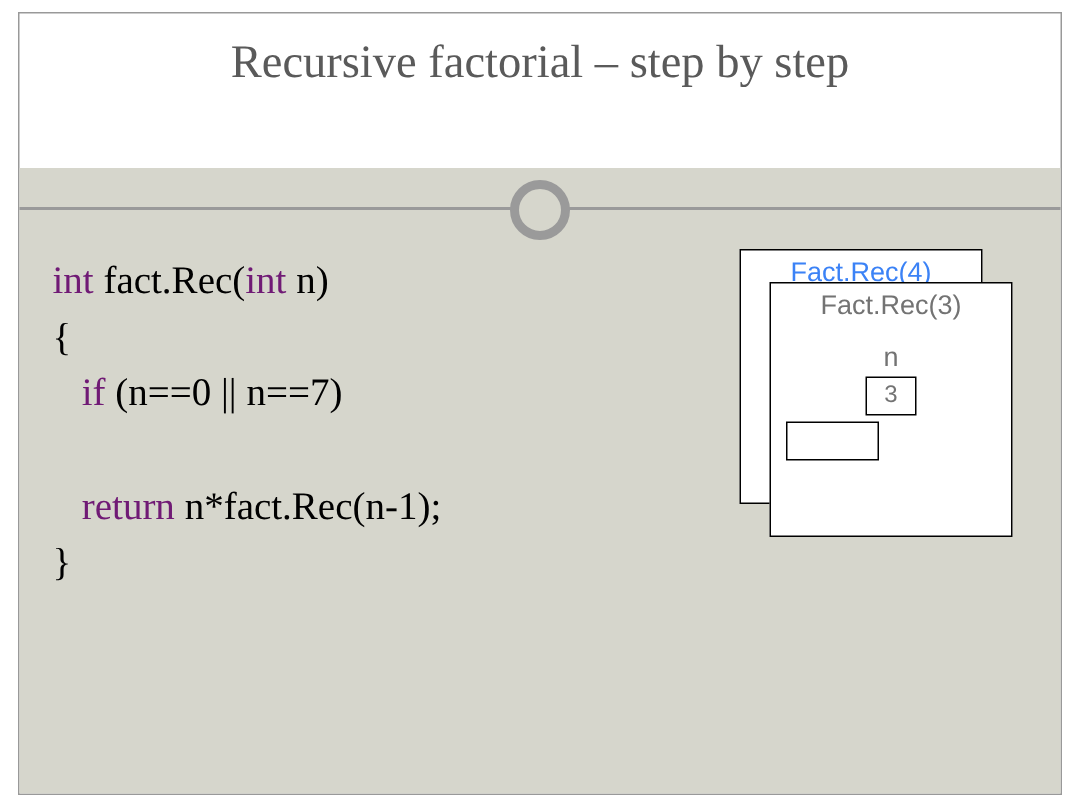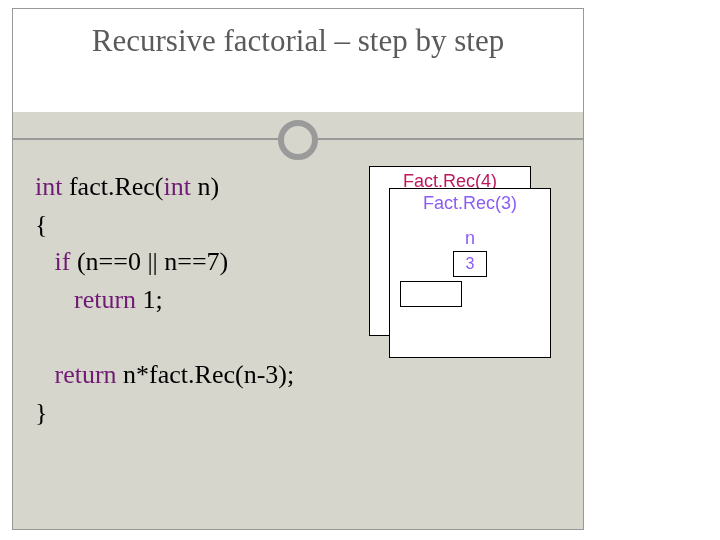--- a/index.html
+++ b/index.html
@@ -8,21 +8,21 @@
     height: 540px;
     background: #fff;
     font-family: Georgia, 'Times New Roman', serif;
     overflow: hidden;
     position: relative;
   }
   .slide {
     position: absolute;
     left: 12px;
     top: 8px;
-    width: 572px;
+    width: 696px;
     height: 522px;
     border: 1px solid #999;
   }
   .title-area {
     position: relative;
     height: 70px;
     text-align: center;
   }
   .title {
     font-family: "Comic Sans MS", "Segoe Print", cursive;
@@ -88,32 +88,32 @@
     width: 162px;
     height: 170px;
     background: #fff;
     border: 1.5px solid #000;
   }
   .frame-back .frame-title {
     font-family: Verdana, Arial, sans-serif;
     font-size: 18px;
     text-align: center;
     padding-top: 4px;
-    color: #be185d;
+    color: #3b82f6;
   }
   .frame-front {
     position: absolute;
     left: 20px;
     top: 22px;
     width: 162px;
     height: 170px;
     background: #fff;
     border: 1.5px solid #000;
     font-family: Verdana, Arial, sans-serif;
-    color: #8b5cf6;
+    color: #737373;
   }
   .frame-front .frame-title {
     font-size: 18px;
     text-align: center;
     padding-top: 4px;
   }
   .var-label {
     font-size: 18px;
     text-align: center;
     margin-top: 14px;
@@ -150,23 +150,22 @@
   <div class="content-band">
     <div class="divider-wrap">
       <div class="hr-line"></div>
       <div class="circle"></div>
     </div>
 
     <div class="code-block">
       <div class="code-line"><span class="kw">int</span><span> fact.Rec(</span><span class="kw">int</span><span> n)</span></div>
       <div class="code-line">{</div>
       <div class="code-line">   <span class="kw">if</span><span> (n==0 || n==7)</span></div>
-      <div class="code-line">      <span class="kw">return</span><span> 1;</span></div>
       <div class="code-line">&nbsp;</div>
-      <div class="code-line">   <span class="kw">return</span><span> n*fact.Rec(n-3);</span></div>
+      <div class="code-line">   <span class="kw">return</span><span> n*fact.Rec(n-1);</span></div>
       <div class="code-line">}</div>
     </div>
 
     <div class="stack-area">
       <div class="frame-back">
         <div class="frame-title">Fact.Rec(4)</div>
       </div>
       <div class="frame-front">
         <div class="frame-title">Fact.Rec(3)</div>
         <div class="var-label">n</div>

